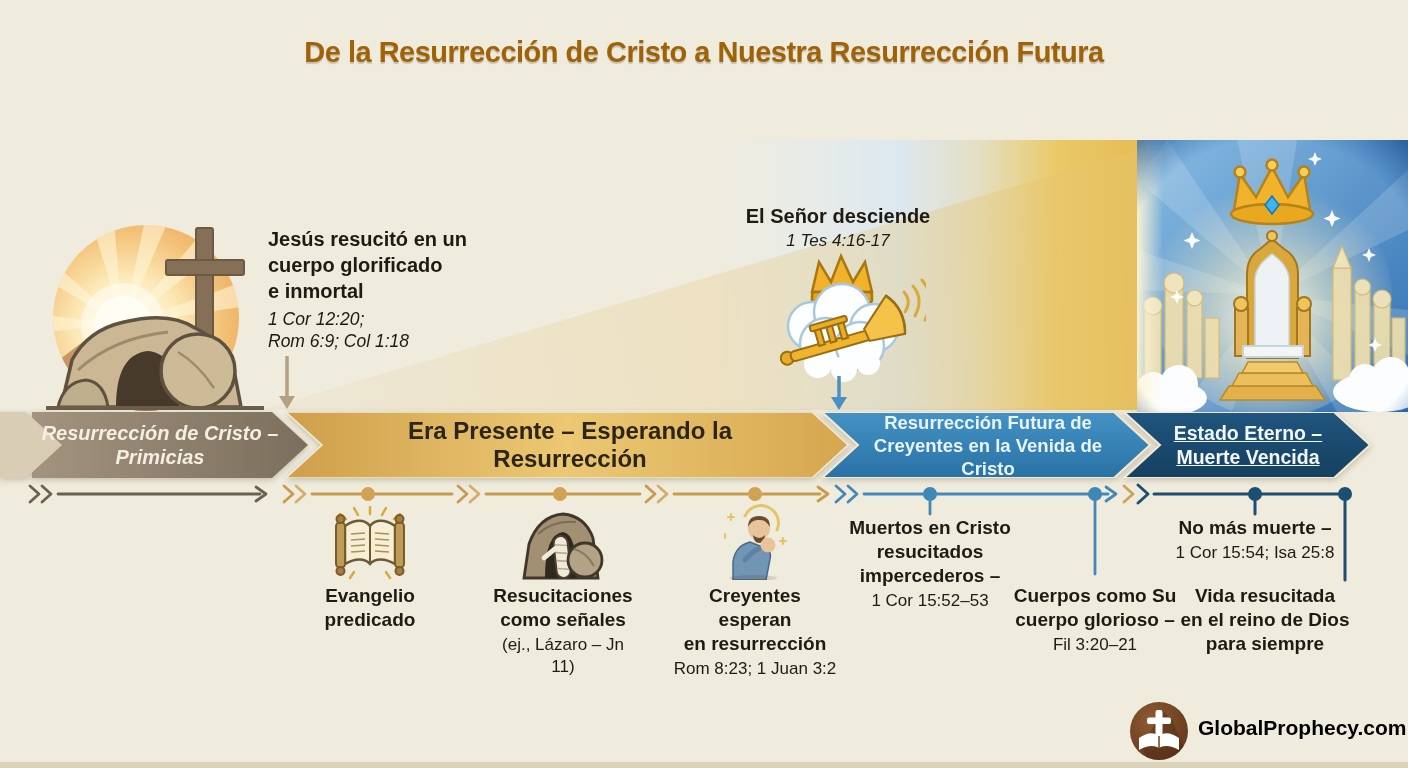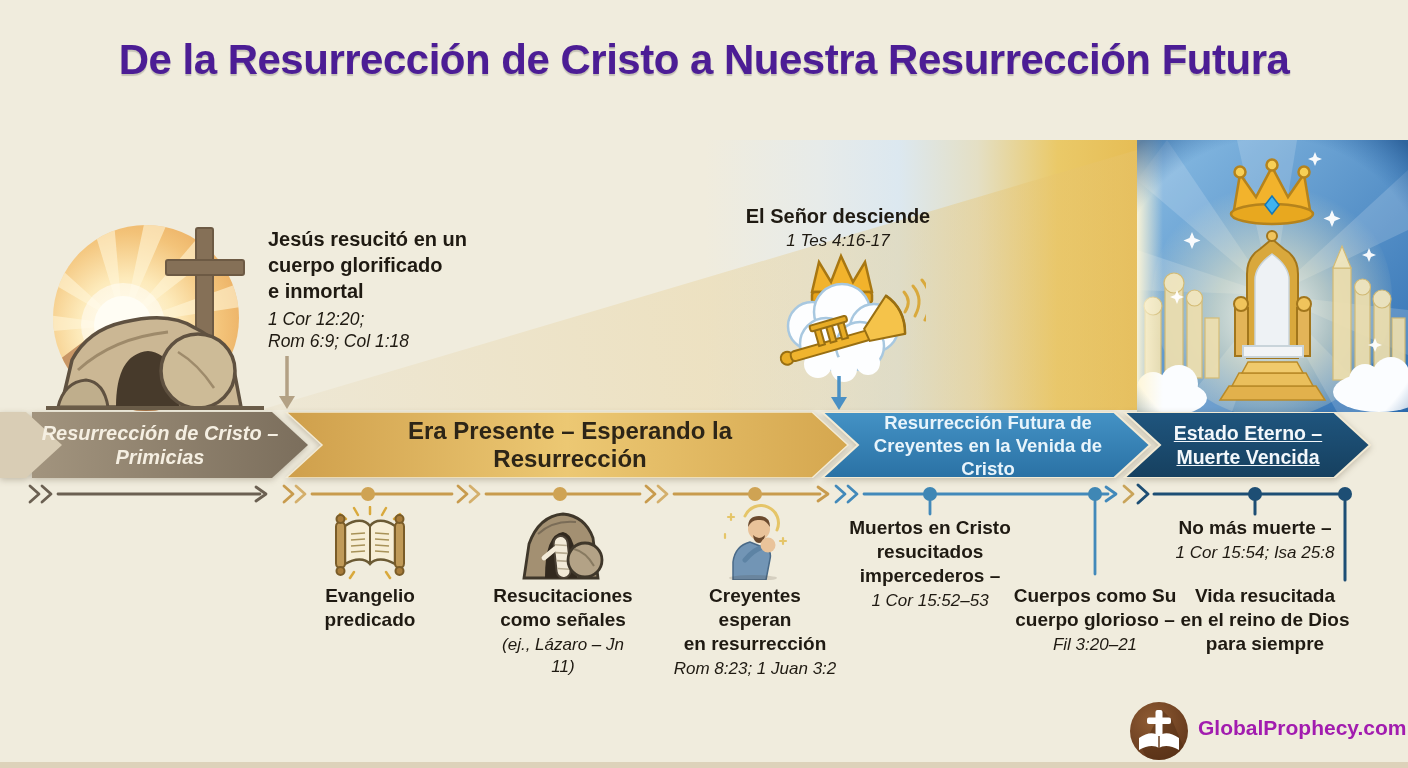--- a/index.html
+++ b/index.html
@@ -1,22 +1,22 @@
 <!DOCTYPE html>
 <html><head>
 <meta charset="utf-8">
 <style>
   html,body{margin:0;padding:0;background:#efead9;}
   #canvas{position:relative;width:1408px;height:768px;overflow:hidden;
     background:#f0ecdd;font-family:"Liberation Sans",sans-serif;color:#1f1a12;}
   .abs{position:absolute;}
   .ml{white-space:pre-line;}
   
-  .title{left:0;top:36px;width:1408px;text-align:center;font-size:42px;font-weight:bold;
-    color:#4c1d95;letter-spacing:-.5px;text-shadow:0 2px 1px rgba(0,0,0,.18);}
+  .title{left:0;top:36px;width:1408px;text-align:center;font-size:29px;font-weight:bold;
+    color:#a16207;letter-spacing:-.5px;text-shadow:0 2px 1px rgba(0,0,0,.18);}
   
   .band{left:0;top:140px;width:1137px;height:270px;
     background:linear-gradient(90deg,#f0ecdd 0%,#f0ecdd 62%,#e7ebe9 72%,#dce8f0 79%,#e4dfc4 86%,#eac968 93%,#e6bd55 100%);}
   .wedge{left:260px;top:150px;width:877px;height:260px;
     clip-path:polygon(0 100%,100% 0,100% 100%);
     background:linear-gradient(80deg,rgba(214,189,140,.10),rgba(231,196,110,.42));}
   
   .note-left{left:268px;top:226px;width:230px;font-size:20px;font-weight:bold;line-height:26px;}
   .note-left-refs{left:268px;top:308px;width:230px;font-size:17.5px;font-style:italic;line-height:22px;}
   .note-mid{left:728px;top:205px;width:220px;text-align:center;font-size:20px;font-weight:bold;}
@@ -24,30 +24,30 @@
   
   .seg-label{top:412px;height:66px;display:flex;align-items:center;justify-content:center;
     text-align:center;font-weight:bold;}
   .seg1{left:40px;width:240px;font-size:20px;line-height:24px;color:#f5efe2;font-style:italic;}
   .seg2{left:330px;width:480px;font-size:24px;color:#2d2517;}
   .seg3{left:862px;width:252px;font-size:18.5px;line-height:23px;color:#e8f4fb;}
   .seg4{left:1158px;width:180px;font-size:19.5px;line-height:24px;color:#f2f7fb;text-decoration:underline;}
   
   .ms{text-align:center;}
   .ms .t{font-size:19px;font-weight:bold;line-height:24px;}
-  .ms .r{font-size:17px;font-style:italic;line-height:22px;margin-top:2px;}
+  .ms .r{font-size:17px;line-height:22px;margin-top:2px;}
   .m1{left:300px;top:584px;width:140px;}
   .m2{left:492px;top:584px;width:142px;}
   .m3{left:672px;top:584px;width:166px;}
   .m4{left:848px;top:516px;width:164px;}
   .m5{left:1008px;top:584px;width:174px;}
   .m6{left:1172px;top:516px;width:166px;}
   .m7{left:1178px;top:584px;width:174px;}
   
-  .brand-text{left:1198px;top:716px;font-size:21px;font-weight:bold;color:#a21caf;}
+  .brand-text{left:1198px;top:716px;font-size:21px;font-weight:bold;color:#000000;}
   .bottom-strip{left:0;top:762px;width:1408px;height:6px;background:#ddd2ba;}
   svg{display:block;}
   .banner-svg{filter:drop-shadow(0 2px 3px rgba(60,45,20,.25));}
 </style>
 </head>
 <body>
 
 <div id="canvas">
 
   <div class="abs title ml">De la Resurrección de Cristo a Nuestra Resurrección Futura</div>

